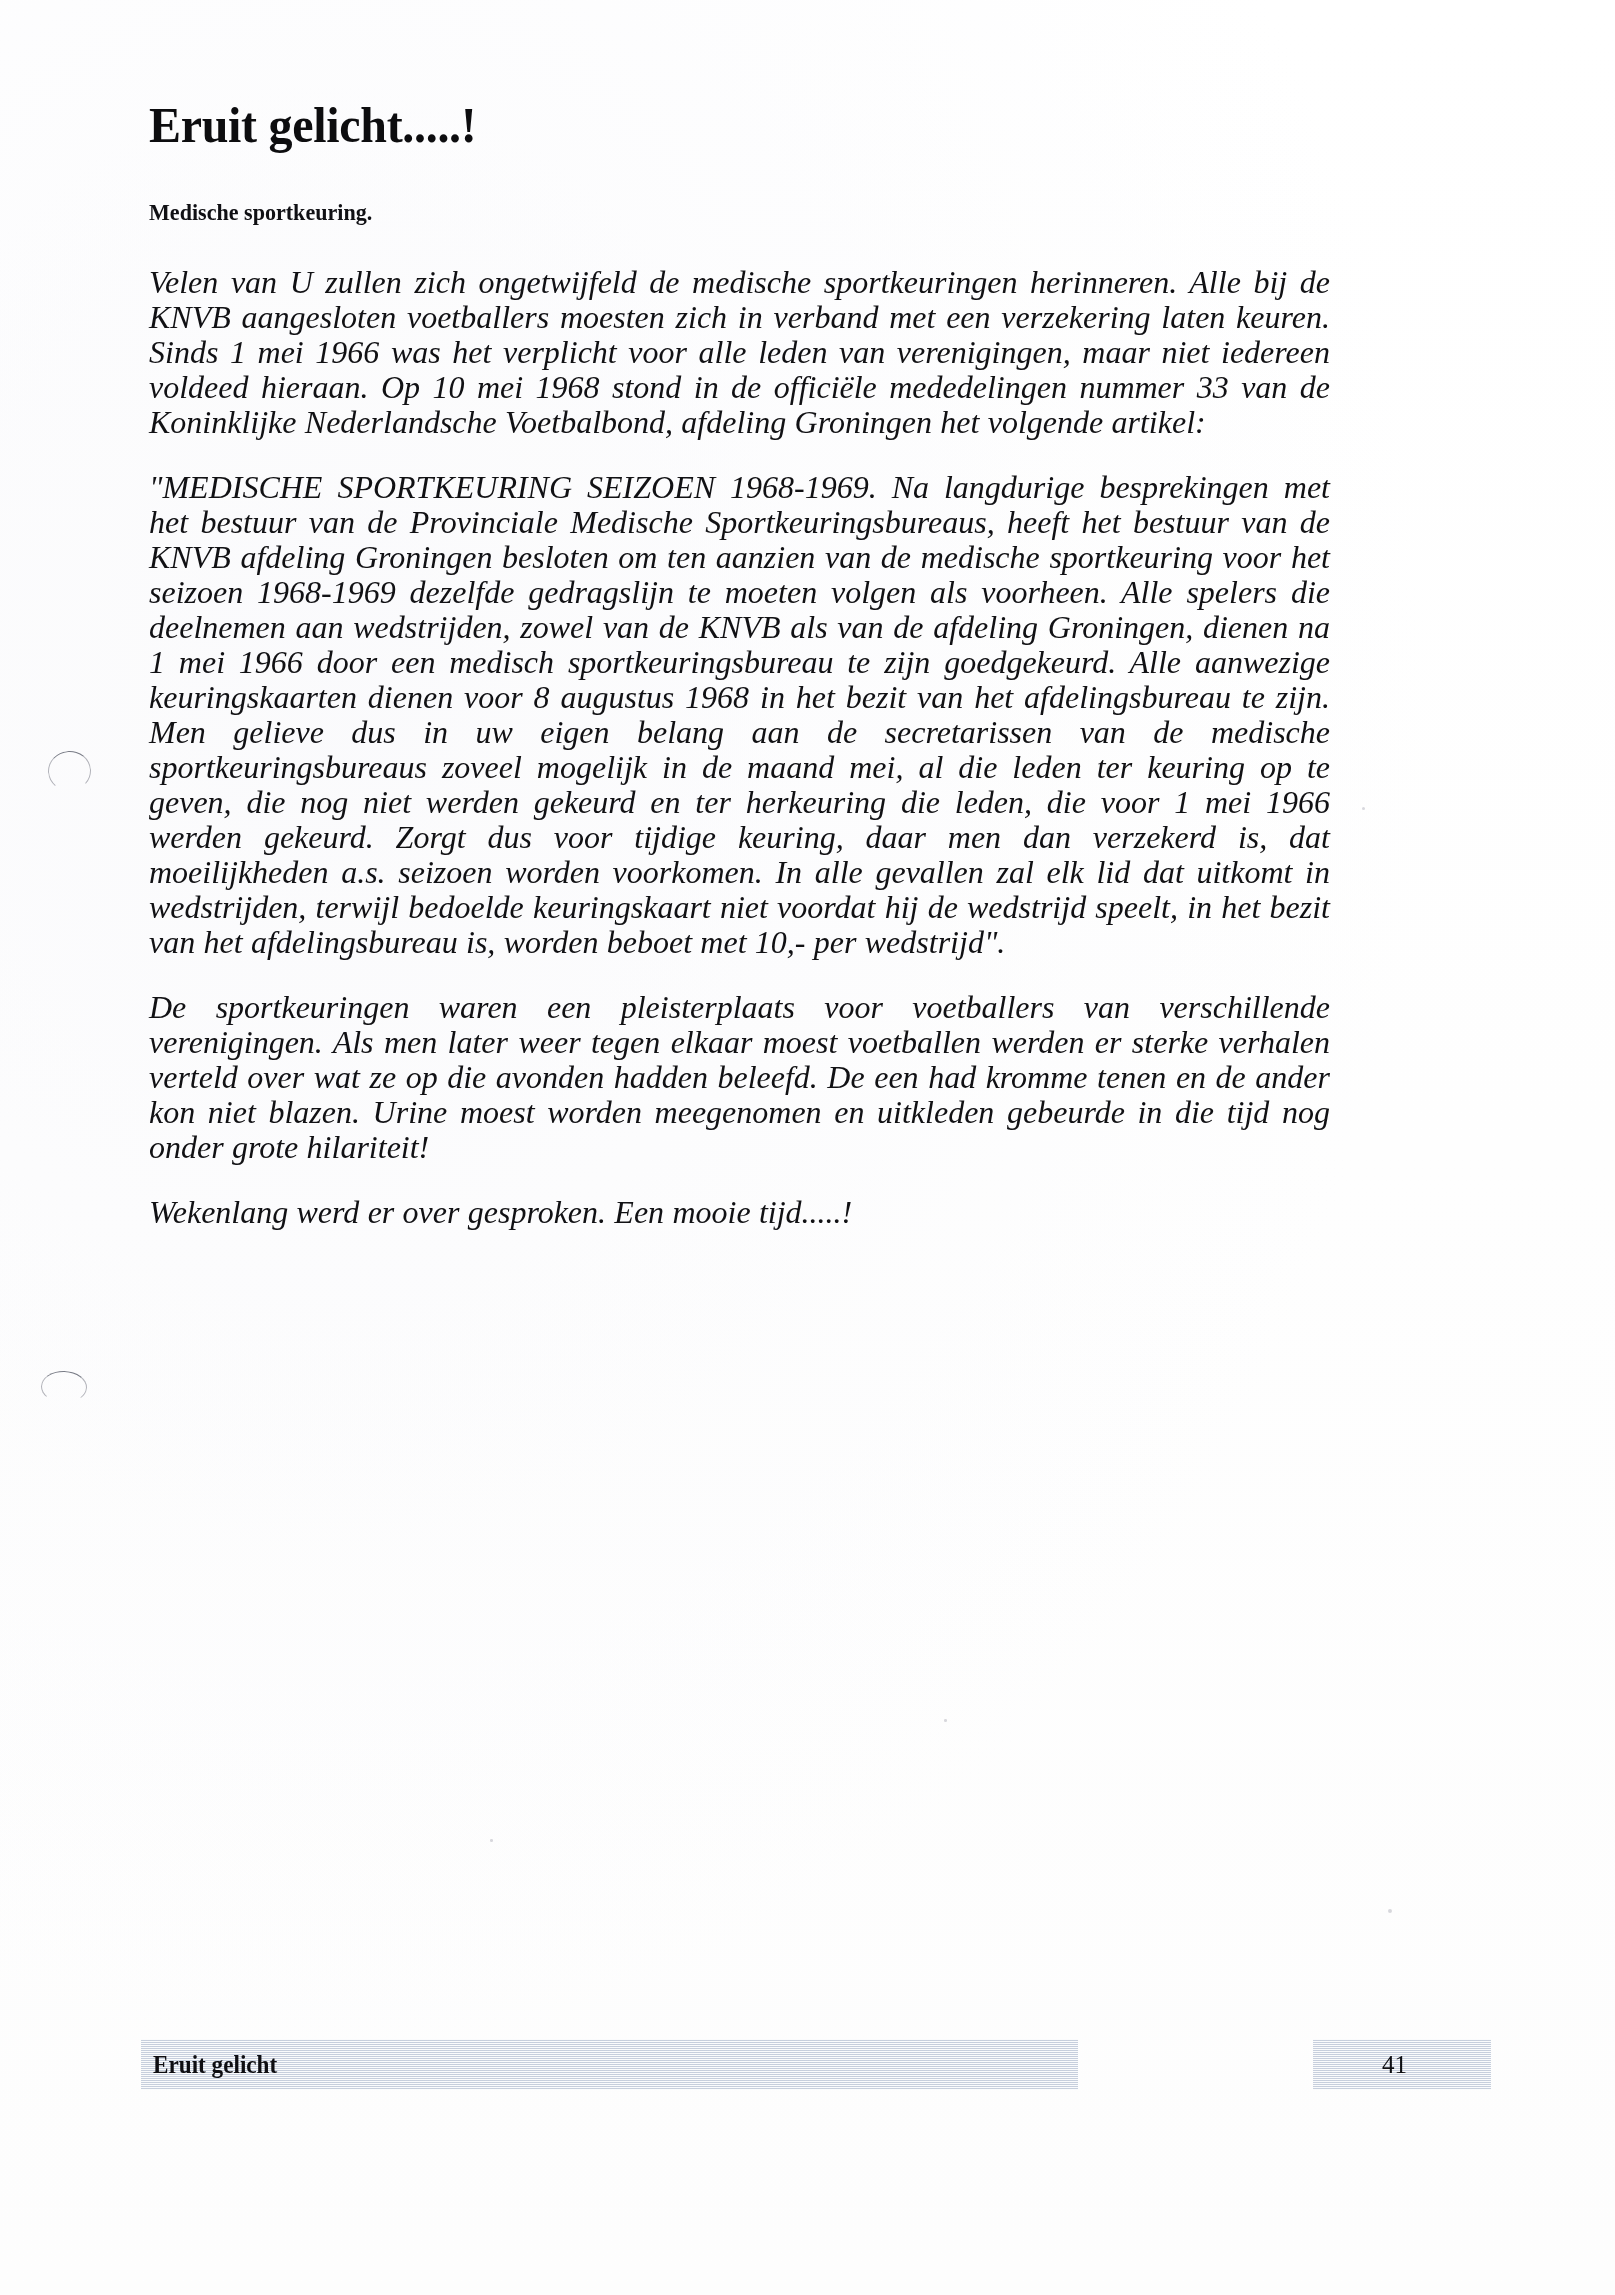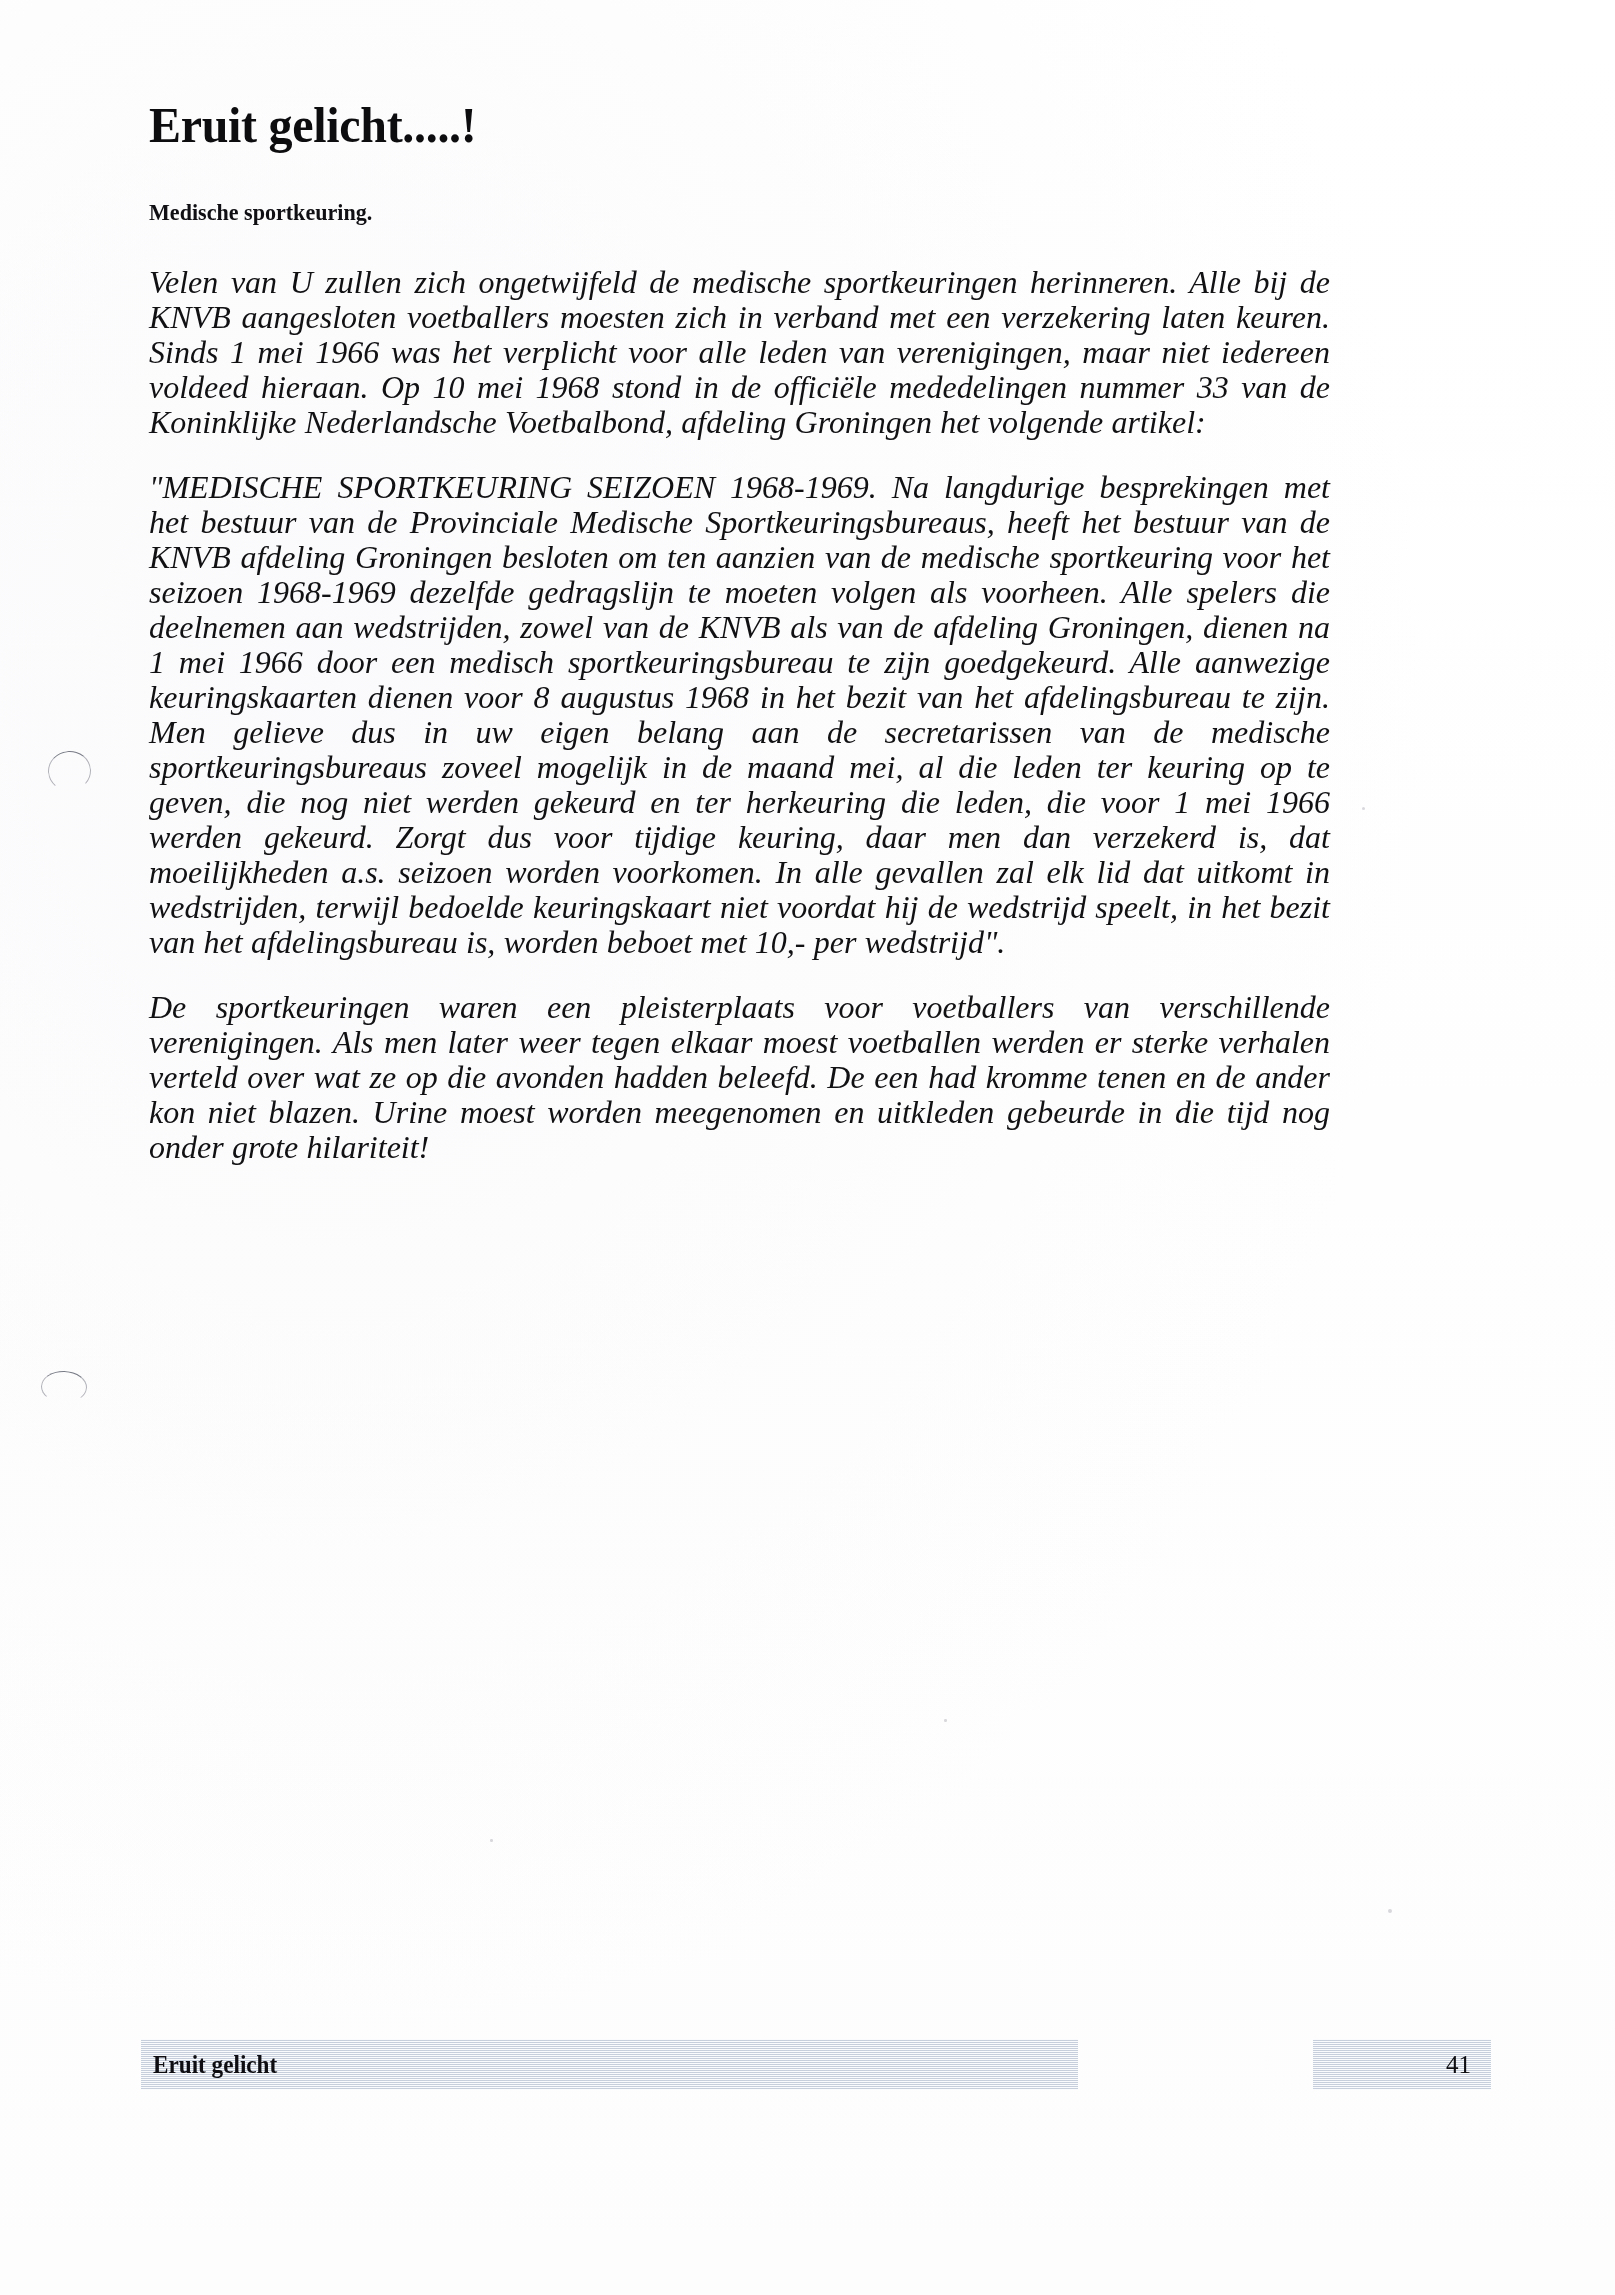--- a/index.html
+++ b/index.html
@@ -151,21 +151,21 @@
     font-size: 24.4px;
     line-height: 33px;
     color: #0e0e12;
     transform: scaleX(0.95);
     transform-origin: left center;
     white-space: nowrap;
   }
 
   .footer-page {
     position: absolute;
-    left: 1313px;
+    left: 1249px;
     top: 13.2px;
     width: 158px;
     text-align: right;
     font-family: "Liberation Serif", "DejaVu Serif", serif;
     font-size: 25px;
     line-height: 33px;
     color: #0e0e12;
     white-space: nowrap;
   }
 
@@ -194,20 +194,21 @@
   <div class="content">
 
     <h1 class="doc-title">Eruit gelicht.....!</h1>
 
     <h2 class="doc-subtitle">Medische sportkeuring.</h2>
 
     <div class="body-block">
       <p class="para">Velen van U zullen zich ongetwijfeld de medische sportkeuringen herinneren. Alle bij de KNVB aangesloten voetballers moesten zich in verband met een verzekering laten keuren. Sinds 1 mei 1966 was het verplicht voor alle leden van verenigingen, maar niet iedereen voldeed hieraan. Op 10 mei 1968 stond in de officiële mededelingen nummer 33 van de Koninklijke Nederlandsche Voetbalbond, afdeling Groningen het volgende artikel:</p>
       <p class="para">"MEDISCHE SPORTKEURING SEIZOEN 1968-1969. Na langdurige besprekingen met het bestuur van de Provinciale Medische Sportkeuringsbureaus, heeft het bestuur van de KNVB afdeling Groningen besloten om ten aanzien van de medische sportkeuring voor het seizoen 1968-1969 dezelfde gedragslijn te moeten volgen als voorheen. Alle spelers die deelnemen aan wedstrijden, zowel van de KNVB als van de afdeling Groningen, dienen na 1 mei 1966 door een medisch sportkeuringsbureau te zijn goedgekeurd. Alle aanwezige keuringskaarten dienen voor 8 augustus 1968 in het bezit van het afdelingsbureau te zijn. Men gelieve dus in uw eigen belang aan de secretarissen van de medische sportkeuringsbureaus zoveel mogelijk in de maand mei, al die leden ter keuring op te geven, die nog niet werden gekeurd en ter herkeuring die leden, die voor 1 mei 1966 werden gekeurd. Zorgt dus voor tijdige keuring, daar men dan verzekerd is, dat moeilijkheden a.s. seizoen worden voorkomen. In alle gevallen zal elk lid dat uitkomt in wedstrijden, terwijl bedoelde keuringskaart niet voordat hij de wedstrijd speelt, in het bezit van het afdelingsbureau is, worden beboet met 10,- per wedstrijd".</p>
       <p class="para">De sportkeuringen waren een pleisterplaats voor voetballers van verschillende verenigingen. Als men later weer tegen elkaar moest voetballen werden er sterke verhalen verteld over wat ze op die avonden hadden beleefd. De een had kromme tenen en de ander kon niet blazen. Urine moest worden meegenomen en uitkleden gebeurde in die tijd nog onder grote hilariteit!</p>
+      <p class="para">Wekenlang werd er over gesproken. Een mooie tijd.....!</p>
     </div>
 
   </div>
 
   <div class="footer">
     <div class="footer-bar main"></div>
     <div class="footer-bar pagenum"></div>
     <div class="footer-label">Eruit gelicht</div>
     <div class="footer-page">41</div>
   </div>

